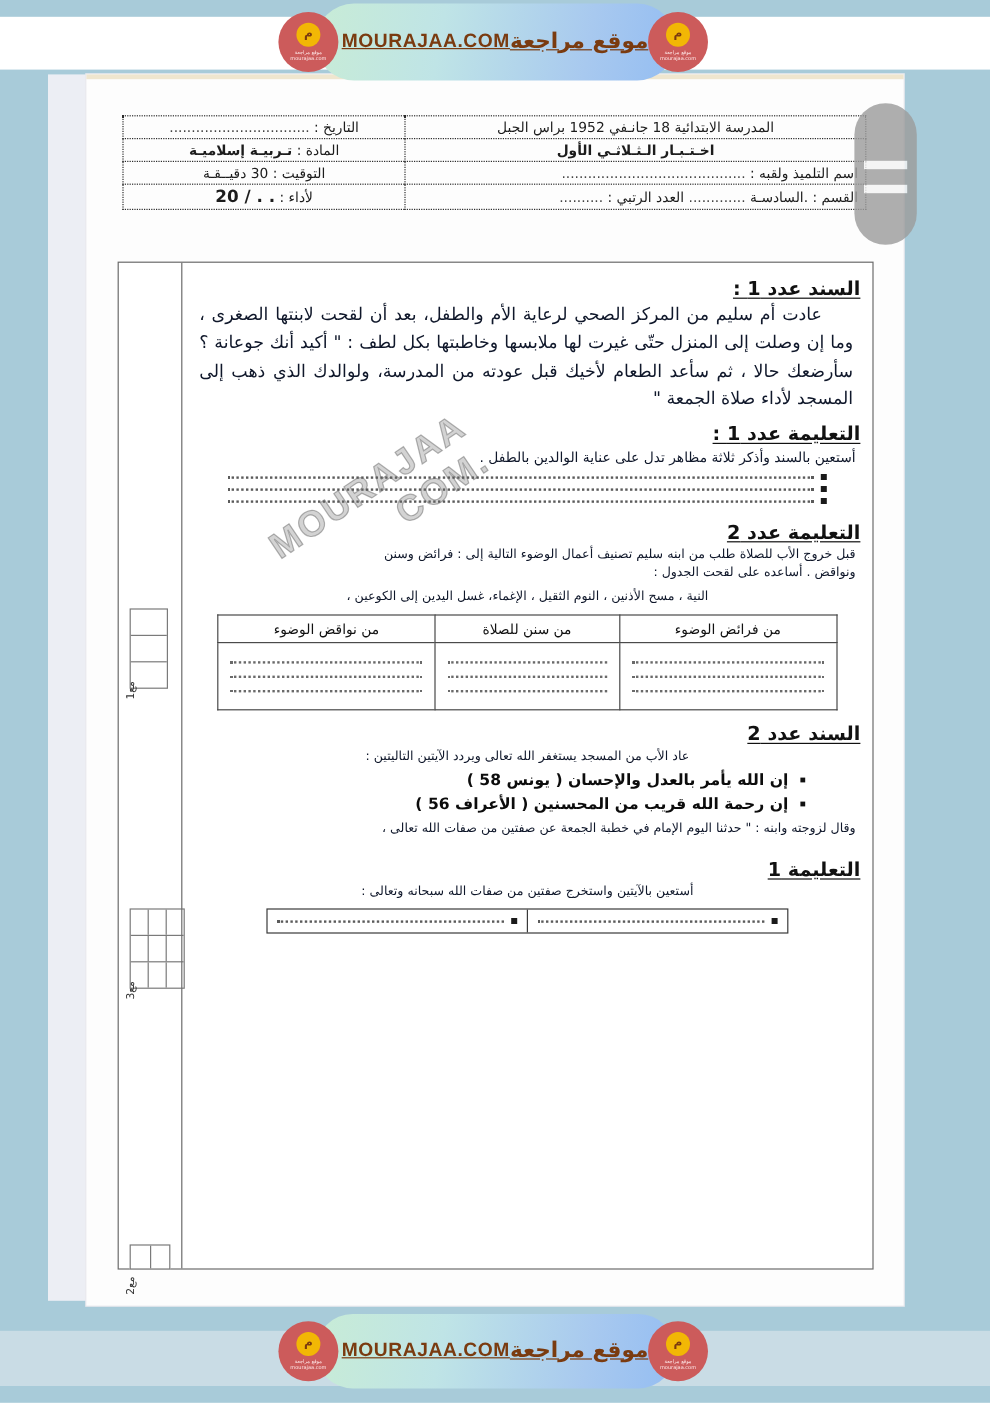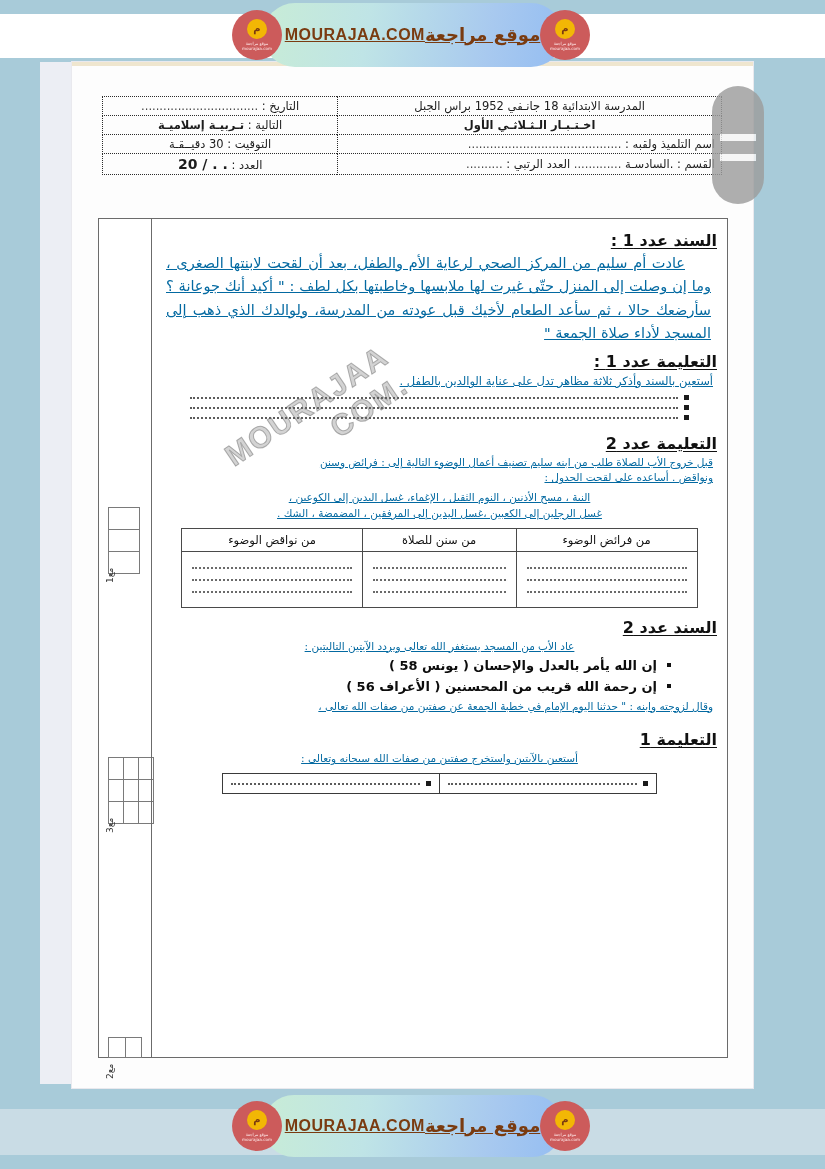--- a/index.html
+++ b/index.html
@@ -247,24 +247,23 @@
     font-size: 16px;
     font-weight: bold;
     color: #111;
     text-align: right;
     margin: 6px 0 2px 0;
     text-decoration: underline;
     text-underline-offset: 2px;
   }
   .para {
     font-family: "DejaVu Sans", "Liberation Sans", sans-serif;
-    color: #0369a1;
+    color: #0f172a;
     text-align: justify;
     direction: rtl;
-    text-decoration: underline;
   }
   #passage-1-text {
     font-size: 14.5px;
     line-height: 1.62;
     text-indent: 26px;
     margin: 2px 6px 0 4px;
   }
   .instr-text {
     font-size: 11.5px;
     line-height: 1.45;
@@ -414,21 +413,21 @@
         <tr>
       <td class="hdr-right hdr-school">المدرسة الابتدائية 18 جانـفي 1952 براس الجبل</td>
       <td class="hdr-left ralign">
         <span>التاريخ :</span>
         <span class="dotfill">................................</span>
       </td>
     </tr>
     <tr>
       <td class="hdr-right hdr-title">اخـتـبـار الـثـلاثـي الأول</td>
       <td class="hdr-left">
-        <span>التالية :</span>
+        <span>المادة :</span>
         <b>تـربيـة إسلاميـة</b>
       </td>
     </tr>
     <tr>
       <td class="hdr-right ralign">
         <span>اسم التلميذ ولقبه :</span>
         <span class="dotfill">..........................................</span>
       </td>
       <td class="hdr-left">
         <span>التوقيت :</span>
@@ -436,21 +435,21 @@
       </td>
     </tr>
     <tr>
       <td class="hdr-right ralign">
         <span>القسم : .السادسـة</span>
         <span class="dotfill">.............</span>
         <span>العدد الرتبي :</span>
         <span class="dotfill">..........</span>
       </td>
       <td class="hdr-left">
-        <span>العدد :</span>
+        <span>لأداء :</span>
         <span class="hdr-mark">. . / 20</span>
       </td>
     </tr>
   </tbody>
     </table>
 
   <div id="binding-tab"></div>
 
   <div id="body-frame">
 
@@ -508,21 +507,20 @@
       </div>
       <div class="ans-line">
         <div class="bullet-sq"></div>
         <div class="dots"></div>
       </div>
 
       <div class="sec-head" style="margin-top:14px">التعليمة عدد 2</div>
       <div class="para small-text">قبل خروج الأب للصلاة طلب من ابنه سليم تصنيف أعمال الوضوء التالية إلى : فرائض وسنن</div>
       <div class="para small-text">ونواقض . أساعده على لقحت الجدول :</div>
       <div class="para small-text center-text" style="margin-top:4px">النية ، مسح الأذنين ، النوم الثقيل ، الإغماء، غسل اليدين إلى الكوعين ،</div>
-      <div class="para small-text center-text">غسل الرجلين إلى الكعبين ،غسل اليدين إلى المرفقين ، المضمضة ، الشك .</div>
 
       <table id="wudu-table">
         <tbody>
             <tr>
           <th>من فرائض الوضوء</th>
           <th>من سنن للصلاة</th>
           <th>من نواقض الوضوء</th>
         </tr>
         <tr>
           <td>

